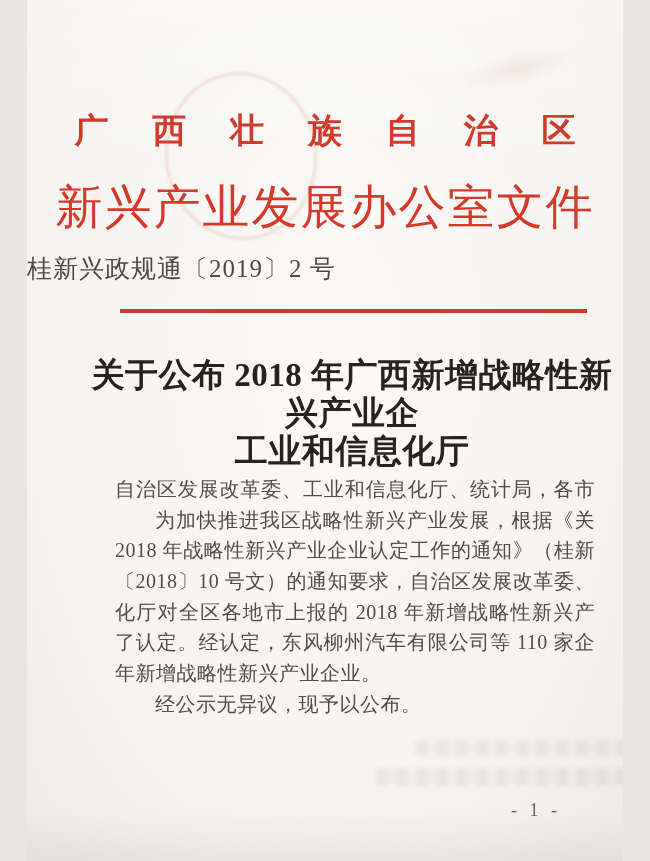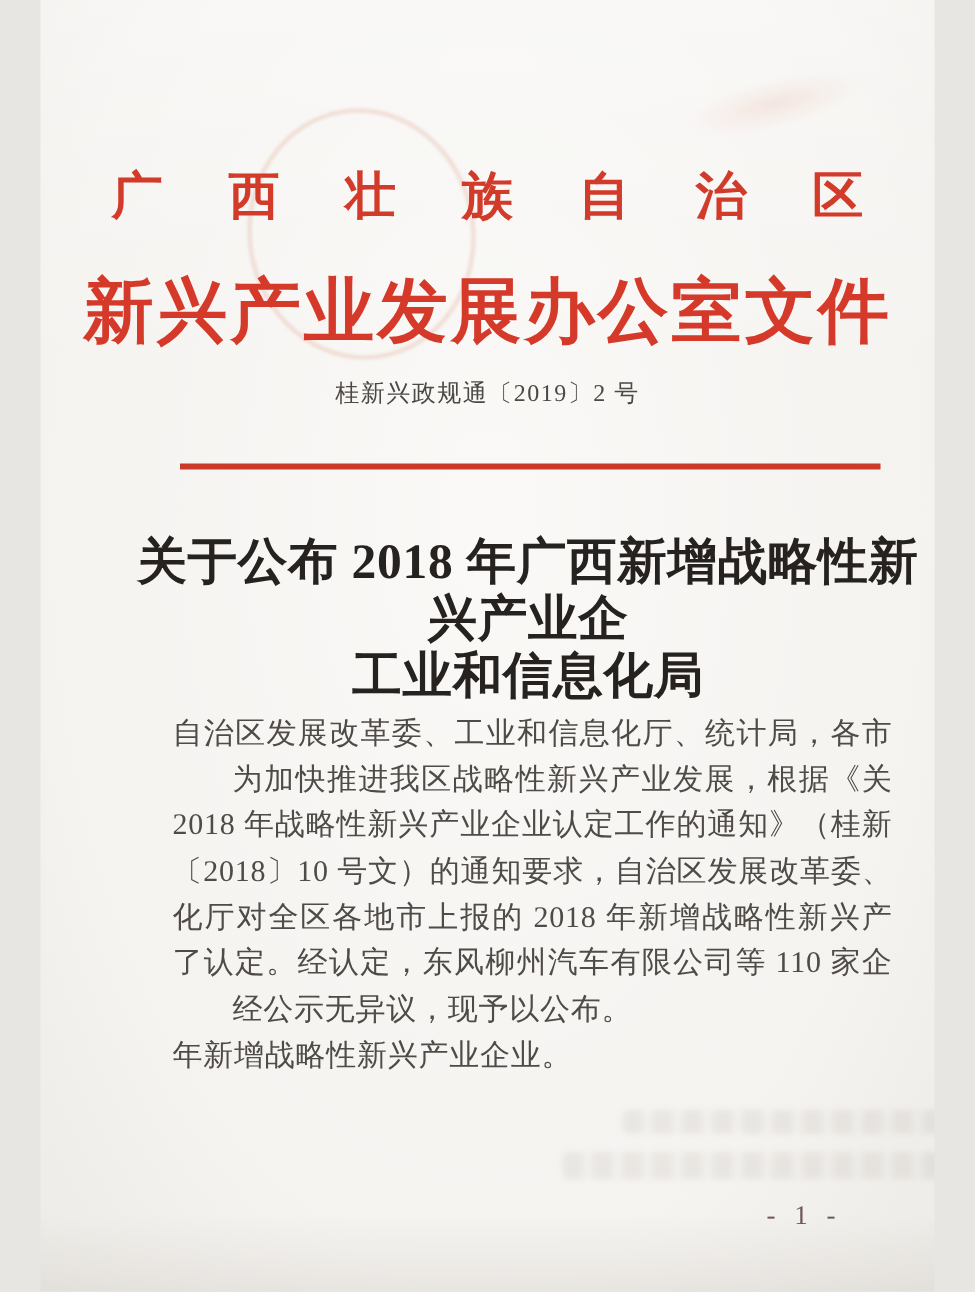--- a/index.html
+++ b/index.html
@@ -49,32 +49,31 @@
     text-indent: 0.52em; 
     white-space: nowrap;
   }
 
   .org-line2 {
     position: absolute;
     left: 0; right: 0;
     top: 176px;
     text-align: center;
     font-size: 47px;
-    font-weight: bold;
+    font-weight: normal;
     color: #d5392a;
     letter-spacing: 2px;
     white-space: nowrap;
   }
 
   .doc-number {
     position: absolute;
     left: 0; right: 0;
     top: 252px;
-    text-align: center;
-    font-size: 16px;
+    font-size: 25px;
     color: #4c4845;
     letter-spacing: 1px;
   }
 
   .red-line {
     position: absolute;
     left: 93px;
     top: 309px;
     width: 467px;
     height: 4px;
@@ -151,32 +150,32 @@
   <div class="org-line1">广 西 壮 族 自 治 区</div>
 
   <div class="org-line2">新兴产业发展办公室文件</div>
 
   <div class="doc-number">桂新兴政规通〔2019〕2 号</div>
 
   <div class="red-line"></div>
 
   <div class="doc-title">
     <div>关于公布 2018 年广西新增战略性新兴产业企</div>
-    <div>工业和信息化局</div>
+    <div>工业和信息化厅</div>
   </div>
 
   <div class="body-text">
     <div class="body-line full">自治区发展改革委、工业和信息化厅、统计局，各市发展改革委、</div>
     <div class="body-line full indent">为加快推进我区战略性新兴产业发展，根据《关于组织开展</div>
     <div class="body-line full">2018 年战略性新兴产业企业认定工作的通知》（桂新兴政规通</div>
     <div class="body-line full">〔2018〕10 号文）的通知要求，自治区发展改革委、工业和信息</div>
     <div class="body-line full">化厅对全区各地市上报的 2018 年新增战略性新兴产业企业进行</div>
     <div class="body-line full">了认定。经认定，东风柳州汽车有限公司等 110 家企业为 2018</div>
+    <div class="body-line">年新增战略性新兴产业企业。</div>
     <div class="body-line indent">经公示无异议，现予以公布。</div>
-    <div class="body-line">年新增战略性新兴产业企业。</div>
   </div>
 
   <div class="bleed-1"></div>
   <div class="bleed-2"></div>
 
   <div class="page-number">- 1 -</div>
 
 </div>
 
 </body></html>

